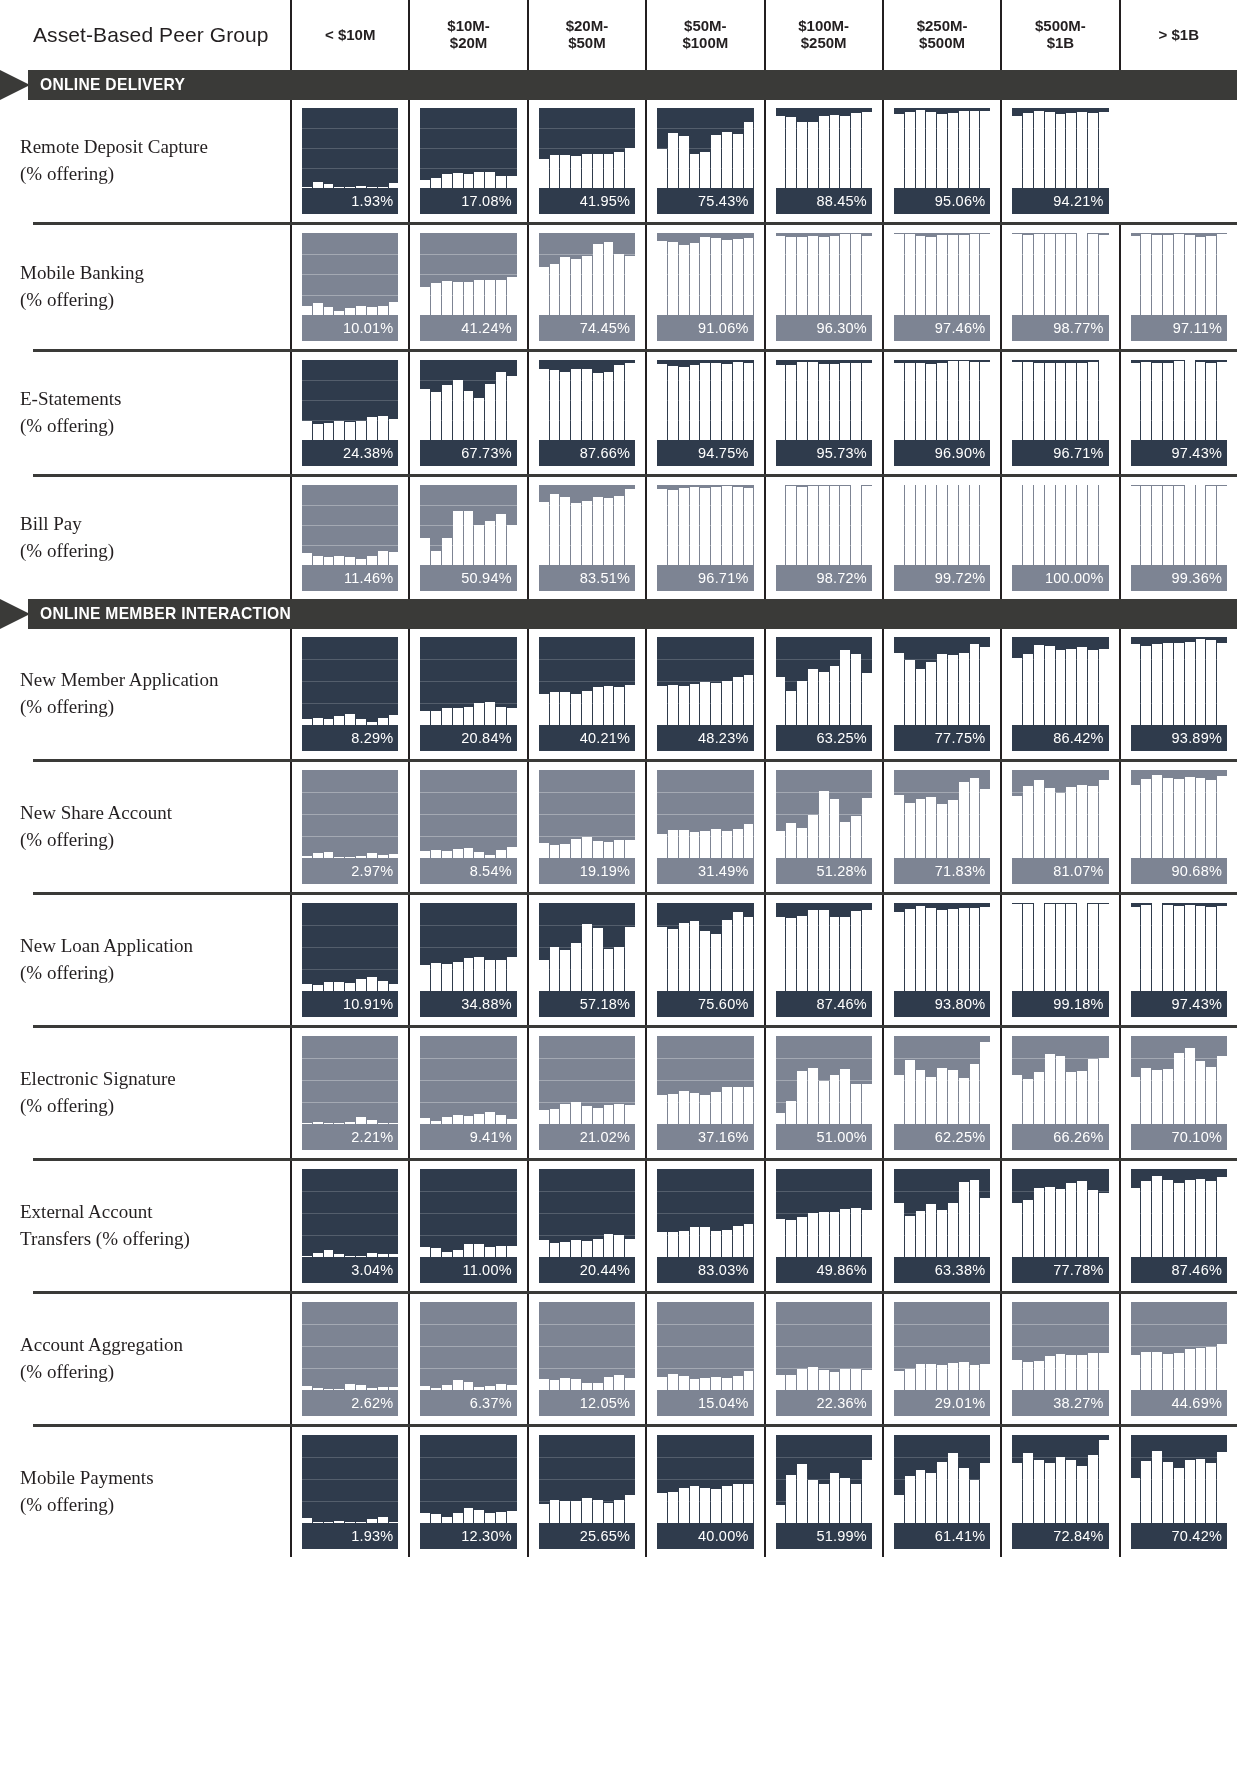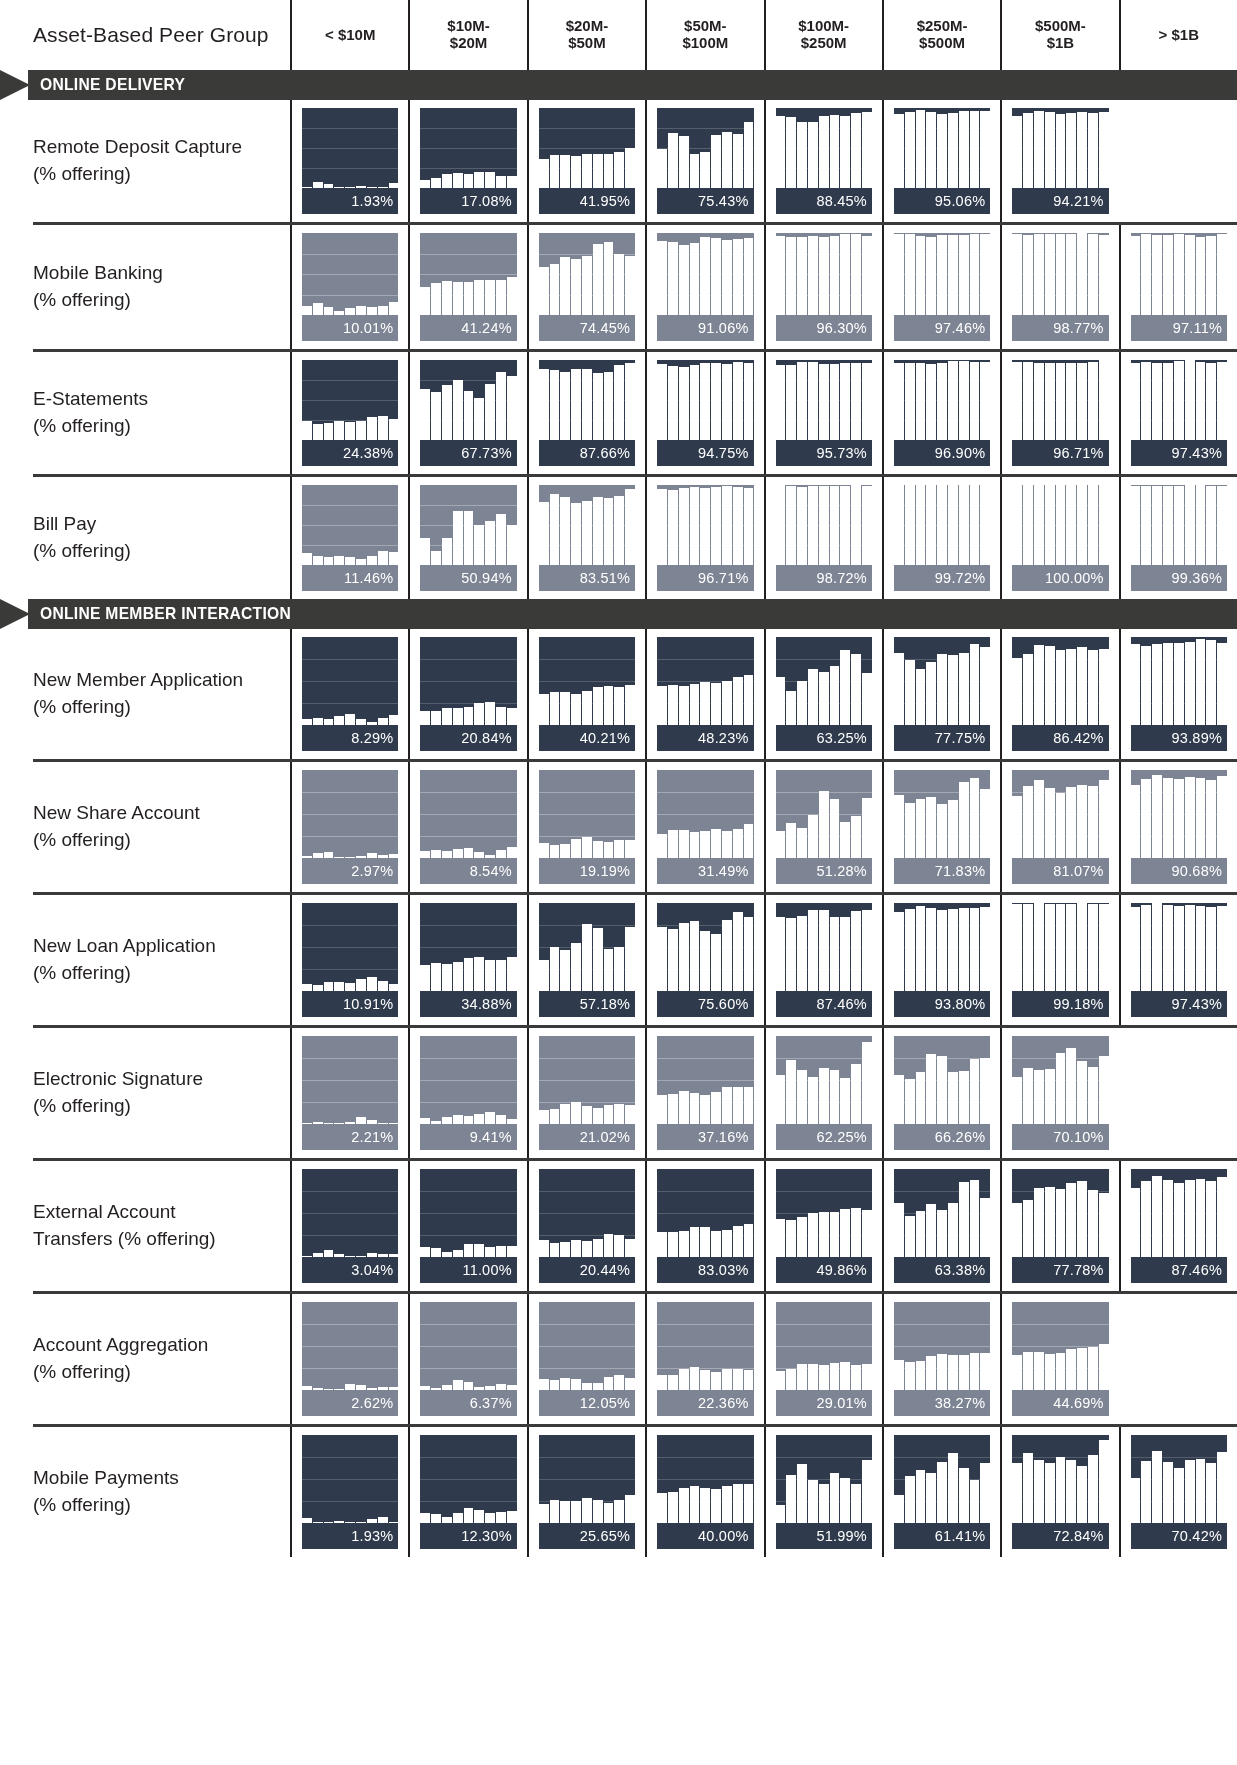--- a/index.html
+++ b/index.html
@@ -45,21 +45,21 @@
     transform:scaleX(.92);transform-origin:left center;
   }
 
   
   .row{position:relative;}
   .row .rowgrid{display:grid;grid-template-columns:290px repeat(8,1fr);}
   .rowsep{height:3px;background:#3a3a38;margin:0 0 0 33px;}
 
   .lbl{
     display:flex;flex-direction:column;justify-content:center;
-    padding:0 10px 0 33px;font-size:19px;line-height:1.42;
+    padding:0 10px 0 20px;font-size:19px;line-height:1.42;font-family:Liberation Serif, serif;
   }
   .cellwrap{
     border-left:2px solid #231f20;
     display:flex;align-items:stretch;justify-content:center;
     padding:8px 10px 8px 10px;
     box-sizing:border-box;
   }
   .cellwrap.last{border-right:none;}
 
   
@@ -1546,20 +1546,43 @@
                   <i style="top: 75%;"></i>
                 </div>
               </div>
               <div class="pct">37.16%</div>
             </div>
           </div>
           <div class="cellwrap">
             <div class="mini gray">
               <div class="plot">
                 <div class="bars">
+                  <div class="bar" style="height: 12.262%; border-right: 1px solid rgb(125, 132, 147);"></div>
+                  <div class="bar" style="height: 25.6458%; border-right: 1px solid rgb(125, 132, 147);"></div>
+                  <div class="bar" style="height: 60.1843%; border-right: 1px solid rgb(125, 132, 147);"></div>
+                  <div class="bar" style="height: 63.6274%; border-right: 1px solid rgb(125, 132, 147);"></div>
+                  <div class="bar" style="height: 49.211%; border-right: 1px solid rgb(125, 132, 147);"></div>
+                  <div class="bar" style="height: 56.1542%; border-right: 1px solid rgb(125, 132, 147);"></div>
+                  <div class="bar" style="height: 62.3447%; border-right: 1px solid rgb(125, 132, 147);"></div>
+                  <div class="bar" style="height: 45.412%; border-right: 1px solid rgb(125, 132, 147);"></div>
+                  <div class="bar" style="height: 45.8644%; border-right: none;"></div>
+                </div>
+                <div class="gridlines">
+                  <i style="top: 25%;"></i>
+                  <i style="top: 50%;"></i>
+                  <i style="top: 75%;"></i>
+                </div>
+              </div>
+              <div class="pct">51.00%</div>
+            </div>
+          </div>
+          <div class="cellwrap">
+            <div class="mini gray">
+              <div class="plot">
+                <div class="bars">
                   <div class="bar" style="height: 55.4129%; border-right: 1px solid rgb(125, 132, 147);"></div>
                   <div class="bar" style="height: 72.5898%; border-right: 1px solid rgb(125, 132, 147);"></div>
                   <div class="bar" style="height: 61.0361%; border-right: 1px solid rgb(125, 132, 147);"></div>
                   <div class="bar" style="height: 53.6929%; border-right: 1px solid rgb(125, 132, 147);"></div>
                   <div class="bar" style="height: 63.208%; border-right: 1px solid rgb(125, 132, 147);"></div>
                   <div class="bar" style="height: 61.1935%; border-right: 1px solid rgb(125, 132, 147);"></div>
                   <div class="bar" style="height: 52.3802%; border-right: 1px solid rgb(125, 132, 147);"></div>
                   <div class="bar" style="height: 68.6363%; border-right: 1px solid rgb(125, 132, 147);"></div>
                   <div class="bar" style="height: 92.797%; border-right: none;"></div>
                 </div>
@@ -1886,20 +1909,43 @@
                   <i style="top: 75%;"></i>
                 </div>
               </div>
               <div class="pct">12.05%</div>
             </div>
           </div>
           <div class="cellwrap">
             <div class="mini gray">
               <div class="plot">
                 <div class="bars">
+                  <div class="bar" style="height: 14.2777%; border-right: 1px solid rgb(125, 132, 147);"></div>
+                  <div class="bar" style="height: 18.6744%; border-right: 1px solid rgb(125, 132, 147);"></div>
+                  <div class="bar" style="height: 15.446%; border-right: 1px solid rgb(125, 132, 147);"></div>
+                  <div class="bar" style="height: 12.0553%; border-right: 1px solid rgb(125, 132, 147);"></div>
+                  <div class="bar" style="height: 14.1547%; border-right: 1px solid rgb(125, 132, 147);"></div>
+                  <div class="bar" style="height: 15.1433%; border-right: 1px solid rgb(125, 132, 147);"></div>
+                  <div class="bar" style="height: 13.2813%; border-right: 1px solid rgb(125, 132, 147);"></div>
+                  <div class="bar" style="height: 16.0484%; border-right: 1px solid rgb(125, 132, 147);"></div>
+                  <div class="bar" style="height: 21.581%; border-right: none;"></div>
+                </div>
+                <div class="gridlines">
+                  <i style="top: 25%;"></i>
+                  <i style="top: 50%;"></i>
+                  <i style="top: 75%;"></i>
+                </div>
+              </div>
+              <div class="pct">15.04%</div>
+            </div>
+          </div>
+          <div class="cellwrap">
+            <div class="mini gray">
+              <div class="plot">
+                <div class="bars">
                   <div class="bar" style="height: 17.0474%; border-right: 1px solid rgb(125, 132, 147);"></div>
                   <div class="bar" style="height: 17.6162%; border-right: 1px solid rgb(125, 132, 147);"></div>
                   <div class="bar" style="height: 23.5019%; border-right: 1px solid rgb(125, 132, 147);"></div>
                   <div class="bar" style="height: 25.933%; border-right: 1px solid rgb(125, 132, 147);"></div>
                   <div class="bar" style="height: 22.2131%; border-right: 1px solid rgb(125, 132, 147);"></div>
                   <div class="bar" style="height: 20.8891%; border-right: 1px solid rgb(125, 132, 147);"></div>
                   <div class="bar" style="height: 23.5366%; border-right: 1px solid rgb(125, 132, 147);"></div>
                   <div class="bar" style="height: 23.4662%; border-right: 1px solid rgb(125, 132, 147);"></div>
                   <div class="bar" style="height: 22.5589%; border-right: none;"></div>
                 </div>

